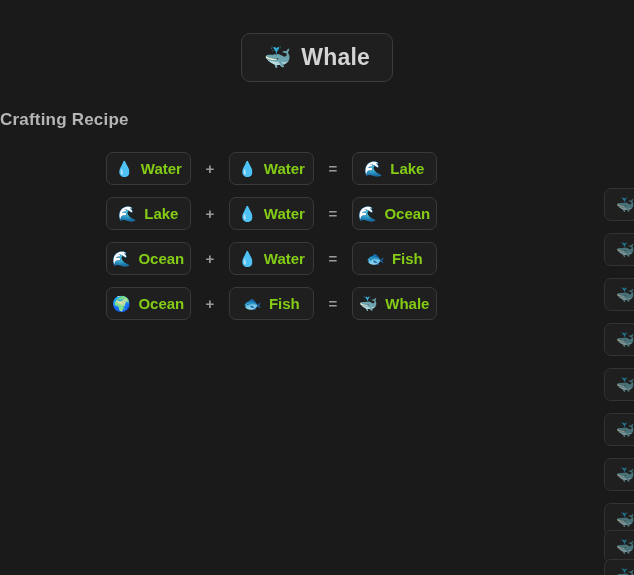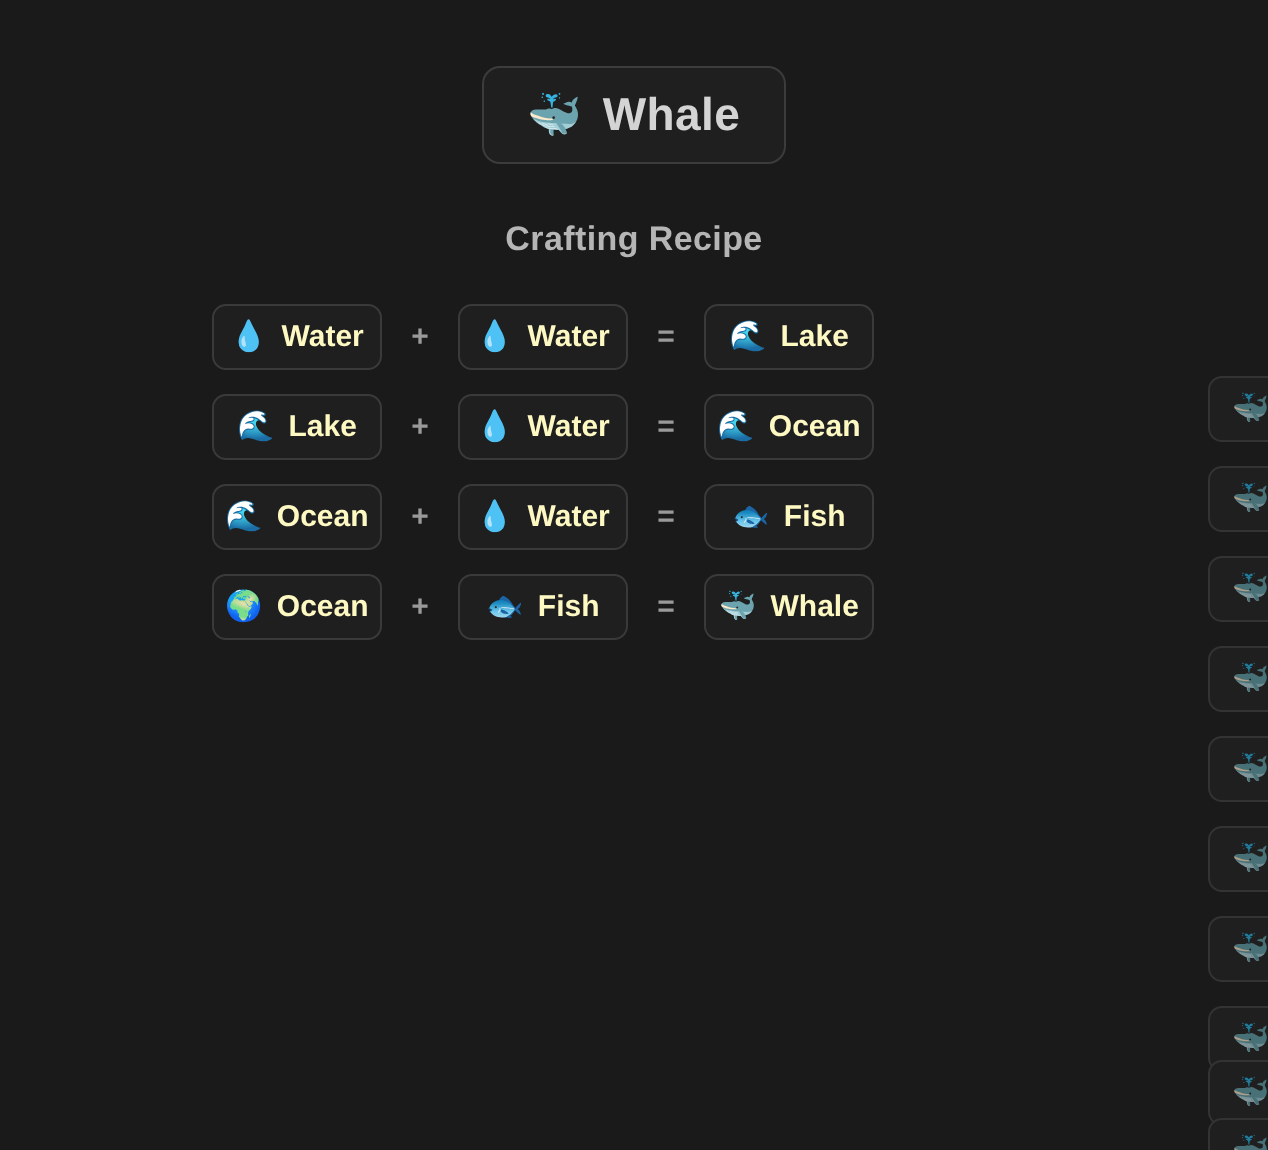--- a/index.html
+++ b/index.html
@@ -45,21 +45,21 @@
     letter-spacing: .2px;
     line-height: 1;
   }
 
   
   .recipe-section {
     margin-top: 28px;
     width: 100%;
   }
   .recipe-title {
-    text-align: center;
+    text-align: left;
     color: #b5b5b5;
     font-size: 17px;
     font-weight: bold;
     letter-spacing: .2px;
     margin: 0;
     padding: 0;
   }
   .recipe-list {
     margin-top: 22px;
     display: flex;
@@ -86,21 +86,21 @@
     padding: 0 12px;
     box-sizing: border-box;
     white-space: nowrap;
   }
   .elem-chip .e-emoji {
     font-size: 15px;
     line-height: 1;
     display: inline-block;
   }
   .elem-chip .e-label {
-    color: #fef9c3;
+    color: #84cc16;
     font-size: 15px;
     font-weight: bold;
     line-height: 1;
   }
   
   .col-a { width: 85px; }
   .col-b { width: 85px; }
   .col-c { width: 85px; }
   .op {
     width: 22px;

